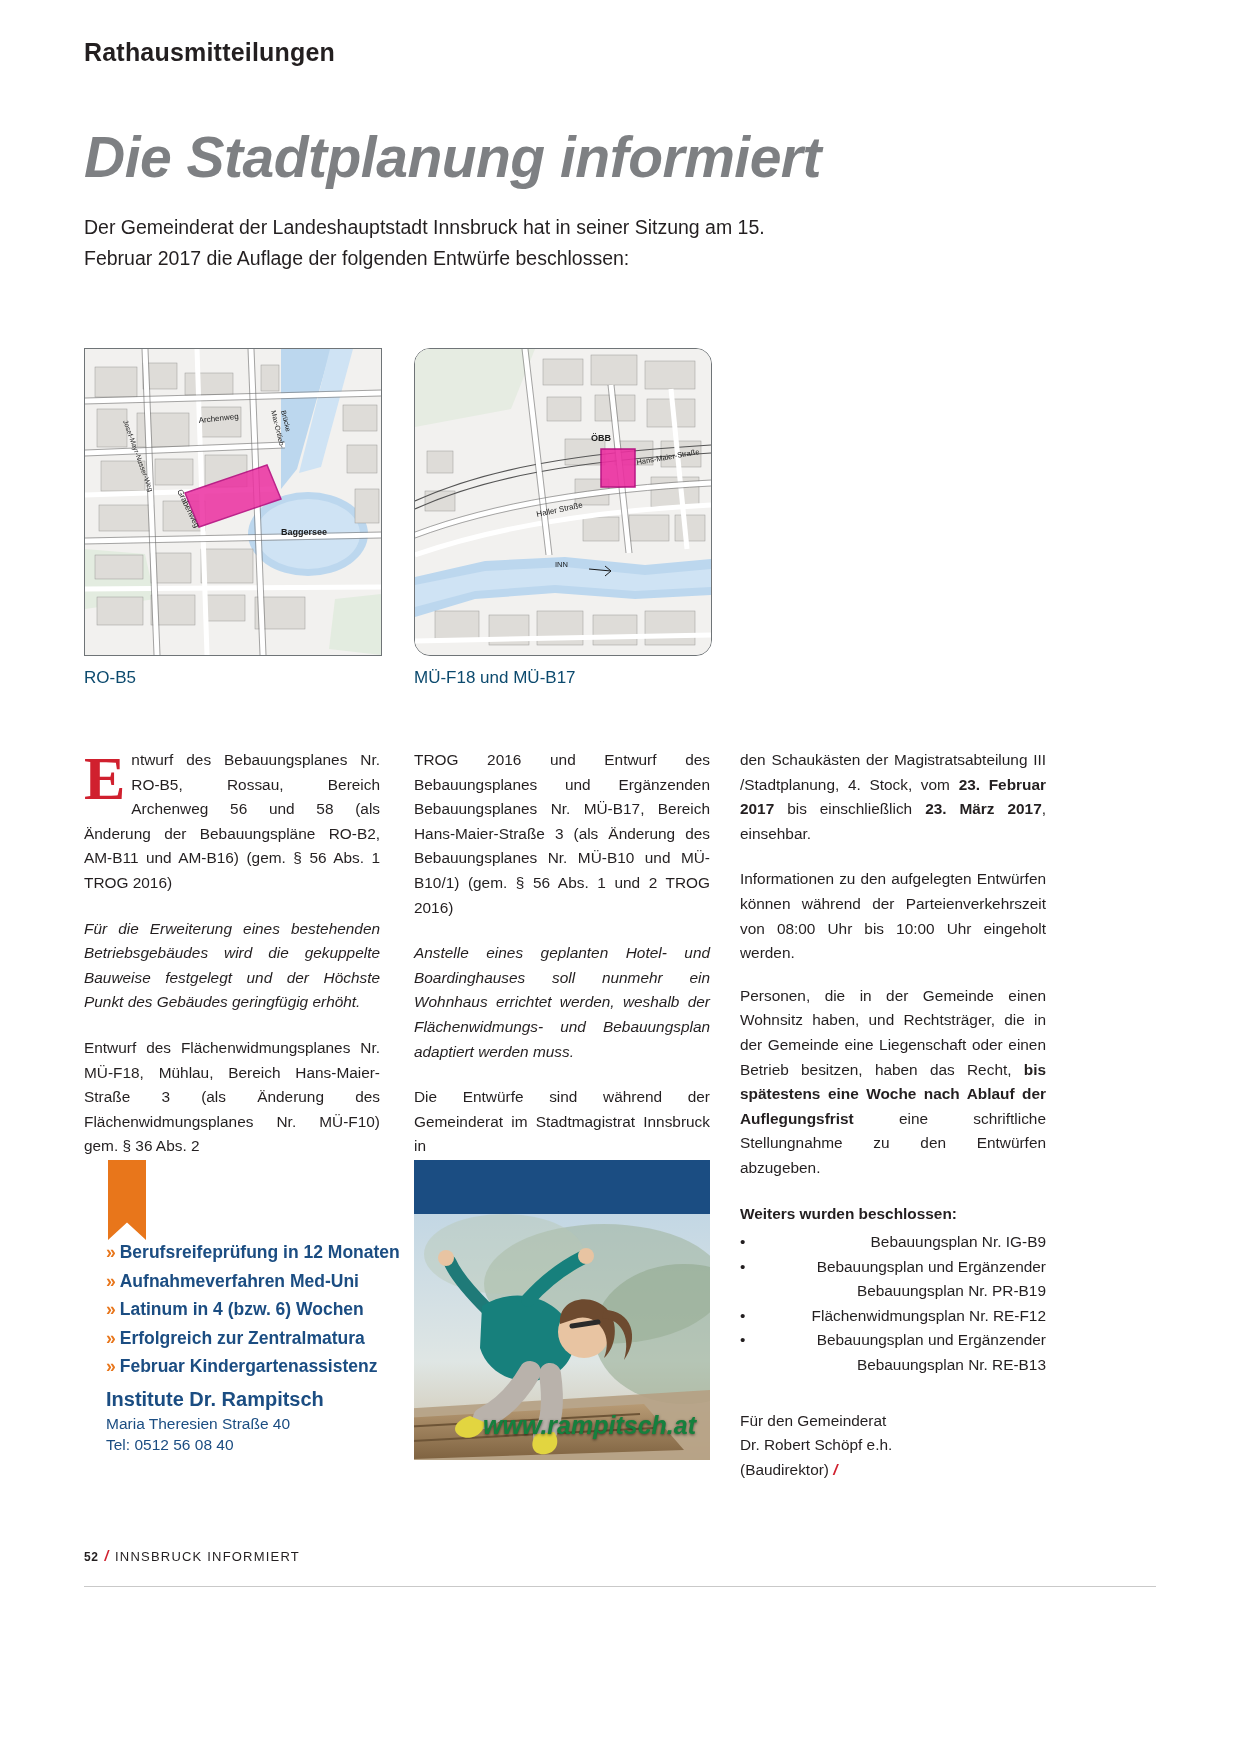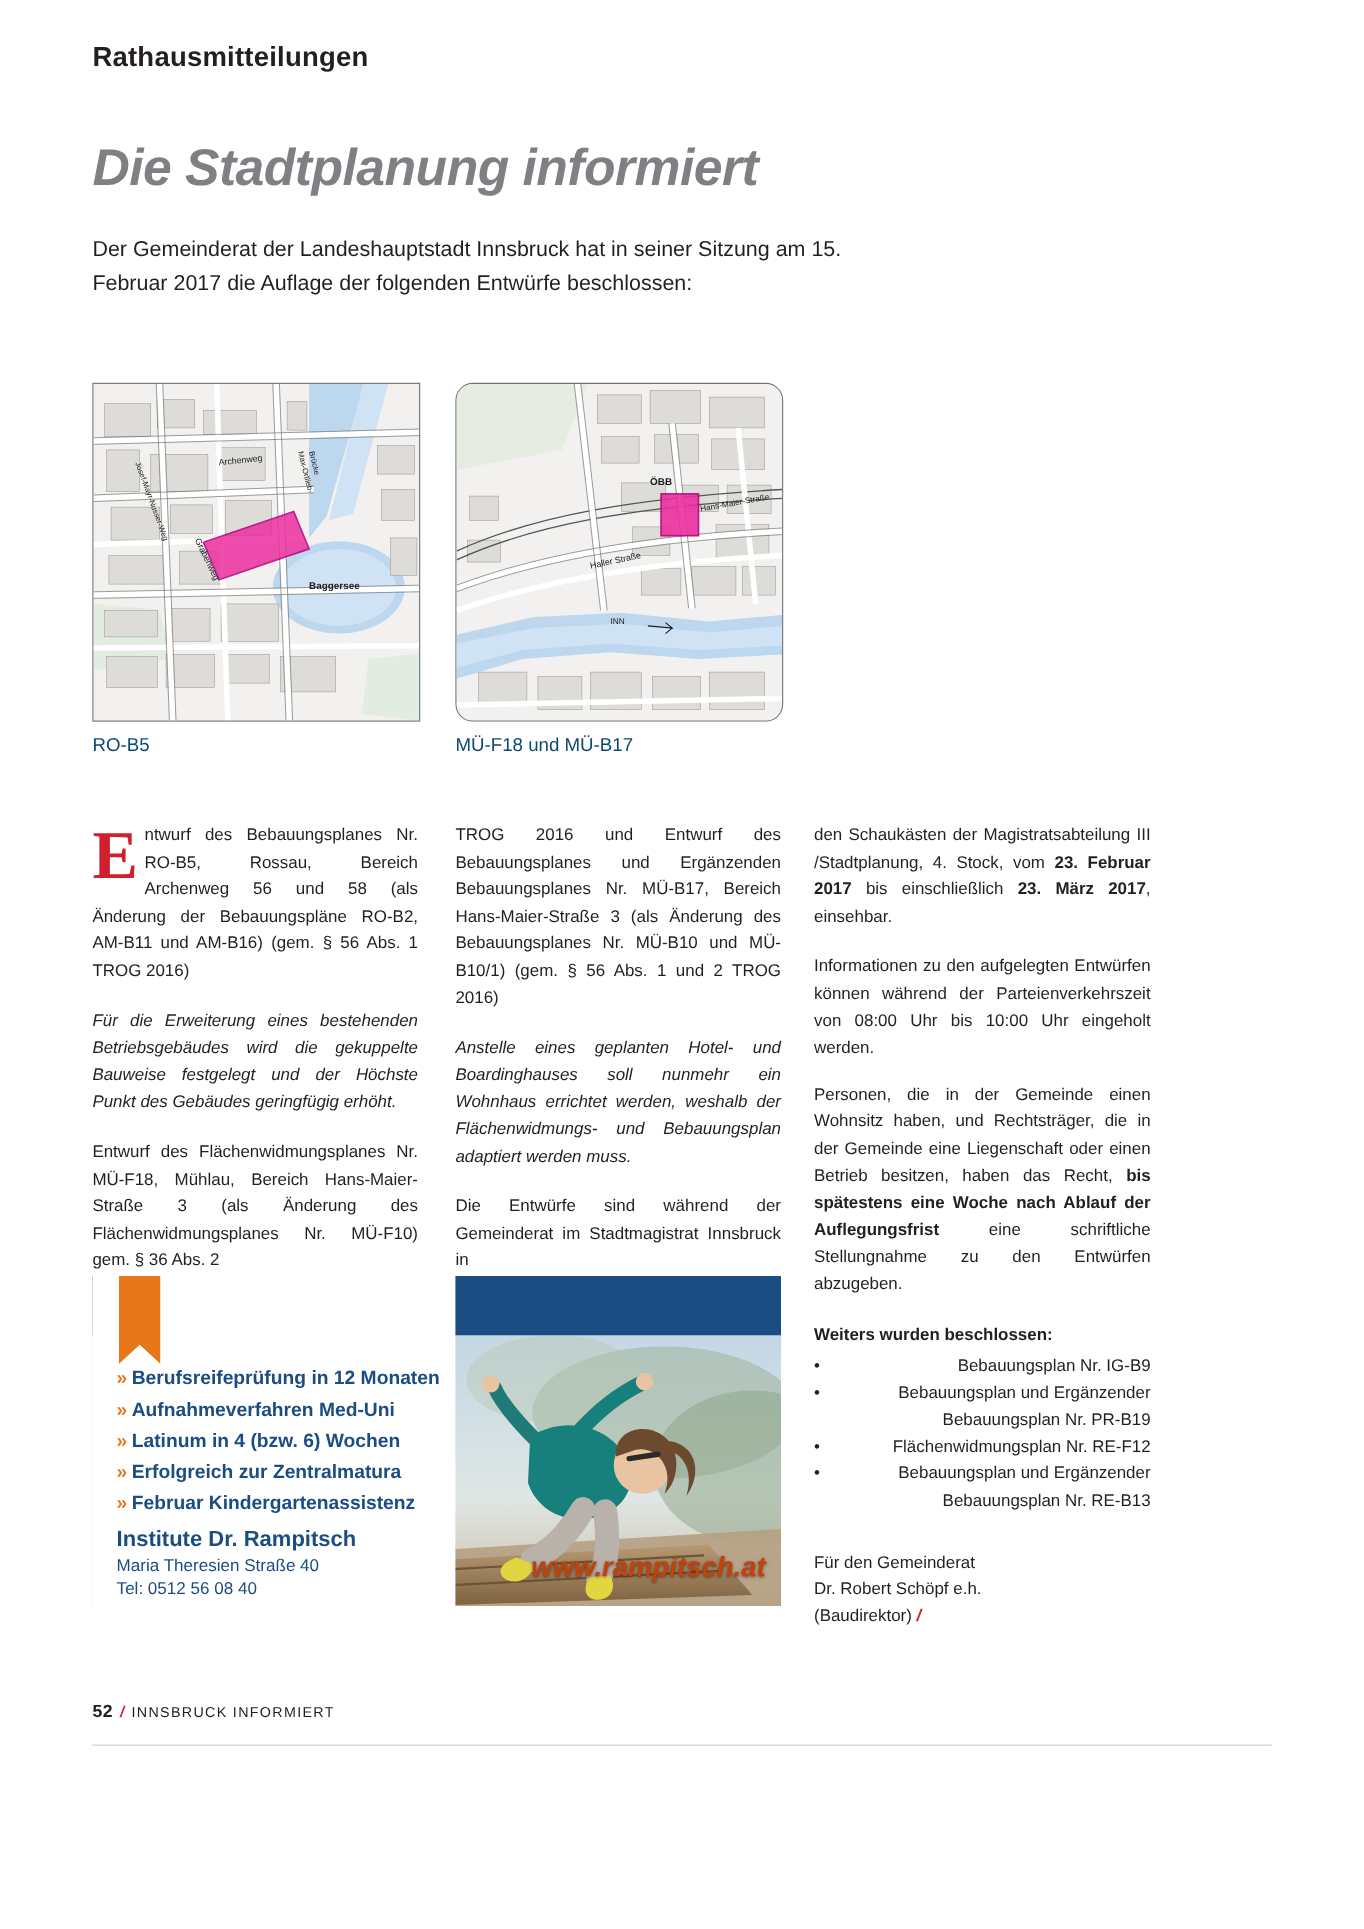--- a/index.html
+++ b/index.html
@@ -27,21 +27,21 @@
     top: 38px;
     font-size: 25px;
     font-weight: bold;
     letter-spacing: 0.2px;
     color: #231f20;
   }
   .headline {
     position: absolute;
     left: 84px;
     top: 124px;
-    font-size: 47px;
+    font-size: 57px;
     font-style: italic;
     font-weight: bold;
     color: #7e8083;
     letter-spacing: -0.5px;
   }
   .intro {
     position: absolute;
     left: 84px;
     top: 212px;
     width: 720px;
@@ -192,37 +192,37 @@
   .ad-inst .addr, .ad-inst .tel {
     font-size: 15.5px;
     display: block;
     line-height: 21px;
   }
   .ad-url {
     position: absolute;
     right: 14px;
     bottom: 20px;
     z-index: 6;
-    color: #c2410c;
+    color: #15803d;
     font-size: 25px;
     font-weight: bold;
     font-style: italic;
     text-shadow: 0 1px 3px rgba(0,0,0,0.55);
   }
 
   
   .footer {
     position: absolute;
     left: 84px;
     top: 1548px;
     font-size: 14px;
     color: #231f20;
     letter-spacing: 0.6px;
   }
-  .footer .pagenum { font-weight: bold; font-size: 16px; margin-top: 28px; }
+  .footer .pagenum { font-weight: bold; font-size: 12px; margin-top: 28px; }
   .footer .sep { color: #d0202e; font-weight: bold; font-style: italic; margin: 0 6px; }
   .footer .brand { letter-spacing: 1.2px; font-size: 13px; }
   .rule {
     position: absolute;
     left: 84px;
     top: 1586px;
     width: 1072px;
     height: 1px;
     background: #c9c9c9;
   }

